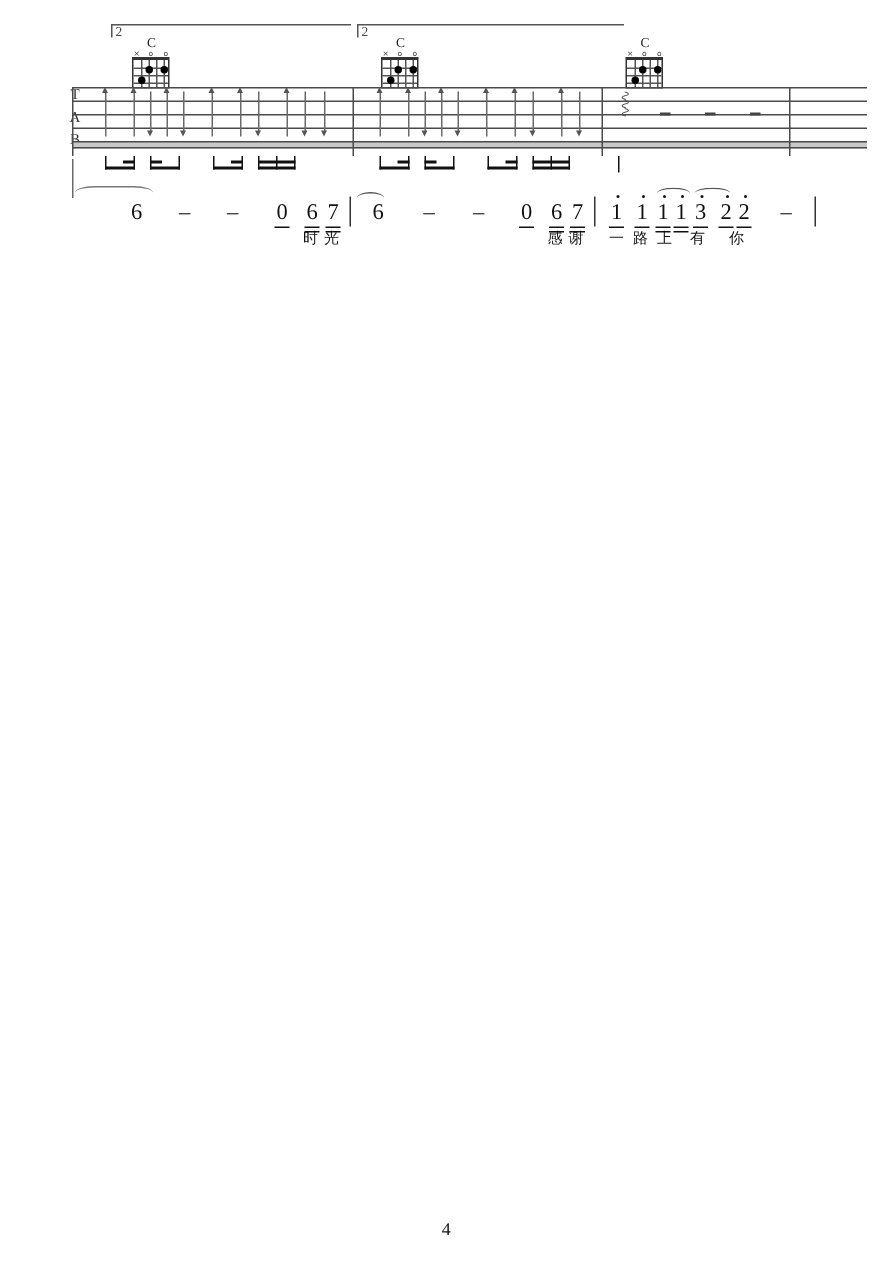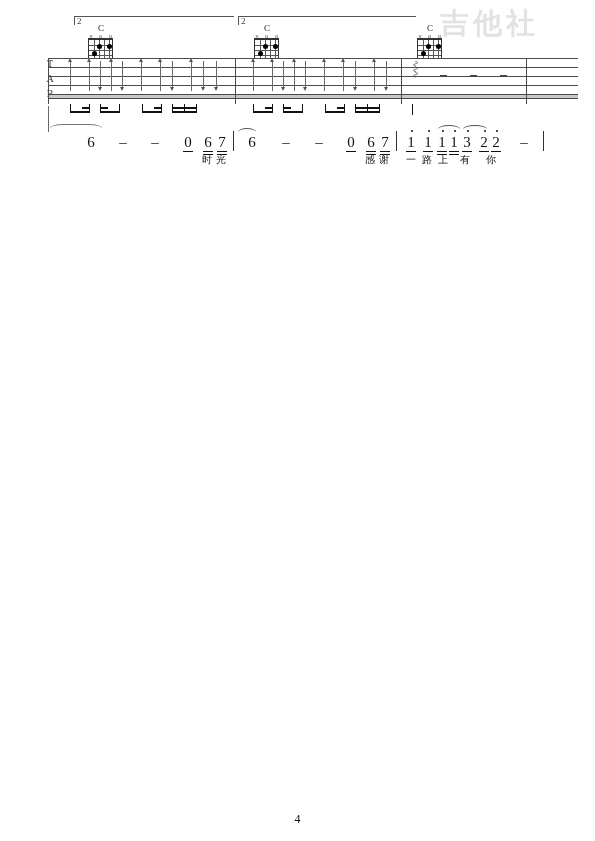--- a/index.html
+++ b/index.html
@@ -317,21 +317,20 @@
     font-size: 12px;
     color: #111;
   }
 </style>
 </head>
 <body>
 
 <div id="page">
 
   <div id="watermark">
-    <div class="wm-cn">吉他社</div>
   </div>
 
   <div id="system">
 
     <div class="volta" style="left:74px; top:16px; width:160px;">
       <span class="volta-num">2</span>
     </div>
 
     <div class="volta" style="left:238px; top:16px; width:178px;">
       <span class="volta-num">2</span>

